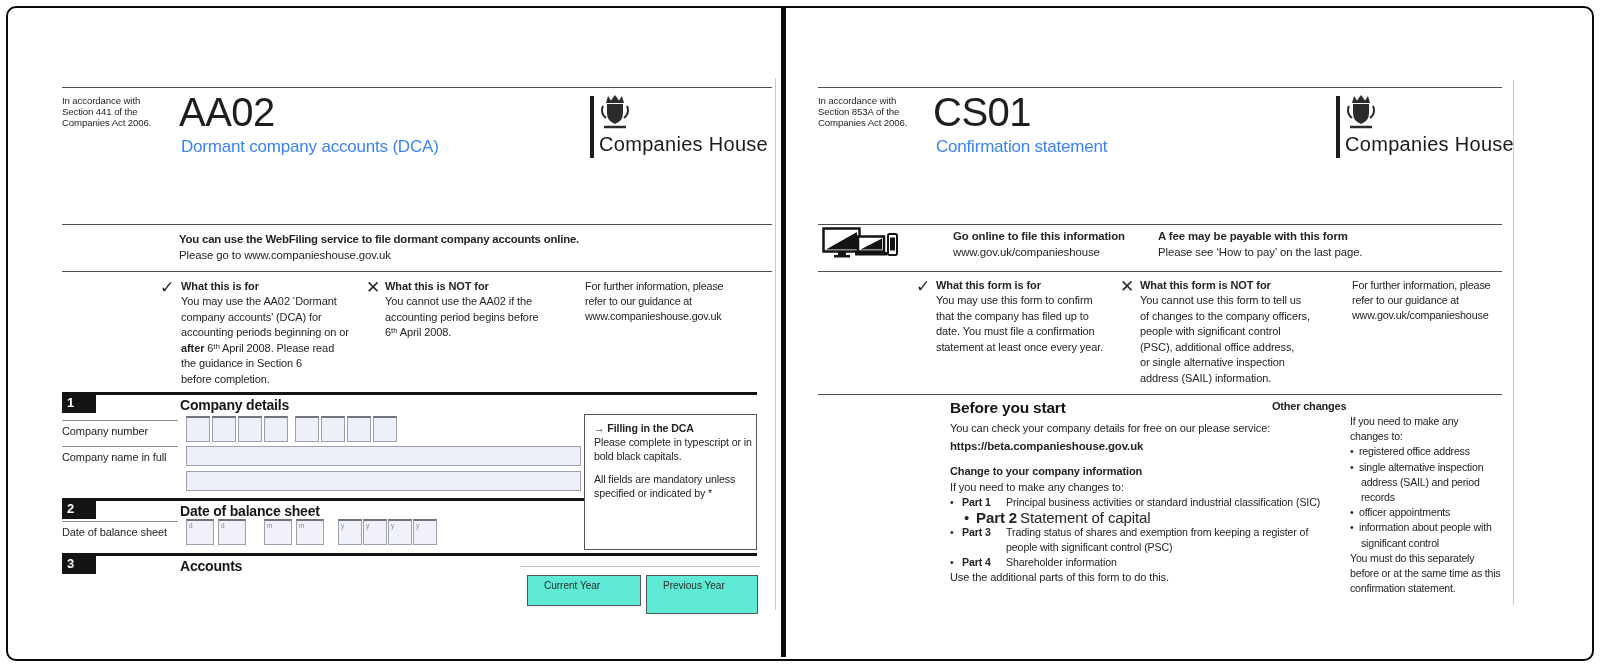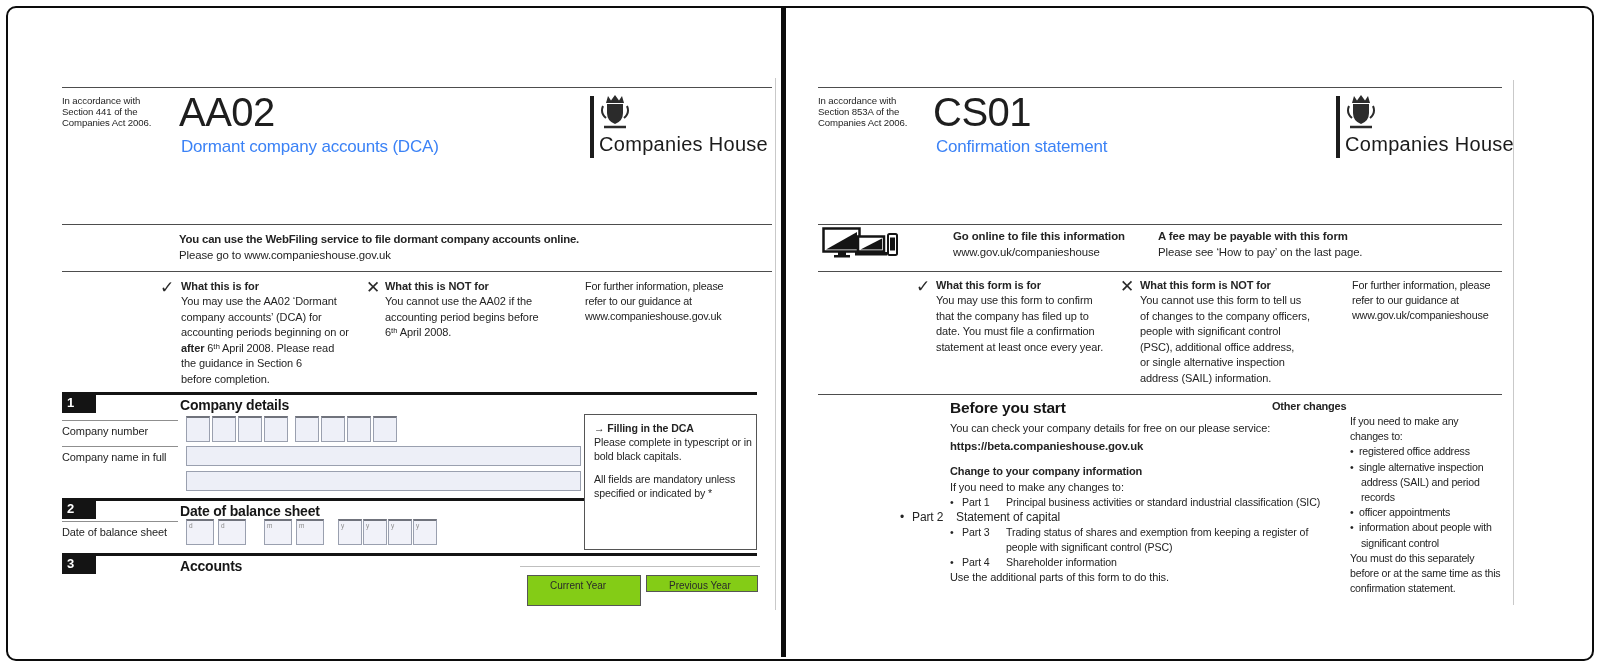--- a/index.html
+++ b/index.html
@@ -22,29 +22,29 @@
   .rule{background:#4d4d4d;height:1px}
   .trule{background:#141414;height:3px}
   .thin{background:#8f8f8f;height:1px}
   .faint{background:#bfbfbf;height:1px}
   .edge{background:#c9c9c9;width:1px}
   .secnum{background:#141414;color:#fff;font-weight:700;font-size:13px;width:34px;height:21px;line-height:21px;padding-left:5px;box-sizing:border-box}
   .cell{background:#eef0f8;border:1px solid #9aa0af;border-top:2px solid #70737c;box-sizing:border-box}
   .dcell{background:#f1f2f9;border:1px solid #9aa0af;border-top:2px solid #70737c;box-sizing:border-box}
   .dletter{display:block;font-size:6.5px;color:#8a8a8a;line-height:7px;padding:1px 0 0 2px}
   .field{background:#edeff7;border:1px solid #9aa0af;box-sizing:border-box}
-  .ybox{border:1.5px solid #555;background:#84cc16;box-sizing:border-box;padding:4px 0 0 22px;font-size:10px;color:#2a2a2a}
+  .ybox{border:1.5px solid #555;background:#5eead4;box-sizing:border-box;padding:4px 0 0 16px;font-size:10px;color:#2a2a2a}
   .sidebar{border:1px solid #555;box-sizing:border-box;padding:7px 9px;font-size:10.6px;line-height:13.8px;letter-spacing:-0.1px}
   .mark{font-size:17px;font-weight:400;color:#2a2a2a}
   .logo-bar{width:4px;background:#1c1c1c}
   .logo-text{font-size:20px;letter-spacing:0.3px;color:#1b1b1b;white-space:nowrap}
   .nowrap{white-space:nowrap}
   .bullet-row{white-space:nowrap}
   .bullet-row .dot{display:inline-block;width:12px}
-  .bullet-row .pn{font-weight:400;display:inline-block;width:44px}
+  .bullet-row .pn{font-weight:700;display:inline-block;width:44px}
 </style>
 </head>
 <body>
 
 <div class="abs" style="left:6px;top:6px;width:1584px;height:651px;border:2px solid #0c0c0c;border-radius:10px"></div>
 
 <div class="abs" style="left:781px;top:8px;width:5px;height:649px;background:#0c0c0c"></div>
 
 <div>
 
@@ -168,21 +168,21 @@
   <div class="abs dcell" style="left:413px;top:519px;width:24px;height:26px">
       <span class="dletter">y</span>
     </div>
 
   <div class="abs trule" style="left:96px;top:553px;width:661px"></div>
   <div class="abs secnum" style="left:62px;top:553px">3</div>
   <div class="abs h1" style="left:180px;top:558px">Accounts</div>
 
   <div class="abs faint" style="left:520px;top:566px;width:240px"></div>
   <div class="abs ybox" style="left:527px;top:575px;width:114px;height:31px"><span>Current Year</span></div>
-  <div class="abs ybox" style="left:646px;top:575px;width:112px;height:17px"><span>Previous Year</span></div>
+  <div class="abs ybox" style="left:646px;top:575px;width:112px;height:39px"><span>Previous Year</span></div>
 </div>
 
 <div>
 
   <div class="abs rule" style="left:818px;top:87px;width:684px"></div>
   <div class="abs edge" style="left:1513px;top:80px;height:525px"></div>
 
   <div class="abs small pre" style="left:818px;top:96px;width:110px">
       <div>In accordance with</div>
       <div>Section 853A of the</div>
@@ -256,21 +256,21 @@
   <div class="abs bigh" style="left:950px;top:399px">Before you start</div>
   <div class="abs fs11 nowrap" style="left:950px;top:421px">You can check your company details for free on our please service:</div>
   <div class="abs fs115 b nowrap" style="left:950px;top:439px">https://beta.companieshouse.gov.uk</div>
 
   <div class="abs fs11 b nowrap" style="left:950px;top:464px">Change to your company information</div>
   <div class="abs fs11 nowrap" style="left:950px;top:480px">If you need to make any changes to:</div>
 
   <div class="abs fs11 bullet-row" style="left:950px;top:495px;font-size:10.6px">
     <span class="dot">•</span><span class="pn">Part 1</span><span>Principal business activities or standard industrial classification (SIC)</span>
   </div>
-  <div class="abs fs11 bullet-row" style="left:900px;top:510px;font-size:12px">
+  <div class="abs fs11 bullet-row" style="left:964px;top:510px;font-size:15px">
     <span class="dot">•</span><span class="pn">Part 2</span><span>Statement of capital</span>
   </div>
   <div class="abs fs11 bullet-row" style="left:950px;top:525px;font-size:10.6px">
     <span class="dot">•</span><span class="pn">Part 3</span><span>Trading status of shares and exemption from keeping a register of</span>
   </div>
   <div class="abs fs11 nowrap" style="left:1006px;top:540px;font-size:10.6px">people with significant control (PSC)</div>
   <div class="abs fs11 bullet-row" style="left:950px;top:555px;font-size:10.6px">
     <span class="dot">•</span><span class="pn">Part 4</span><span>Shareholder information</span>
   </div>
   <div class="abs fs11 nowrap" style="left:950px;top:570px">Use the additional parts of this form to do this.</div>

